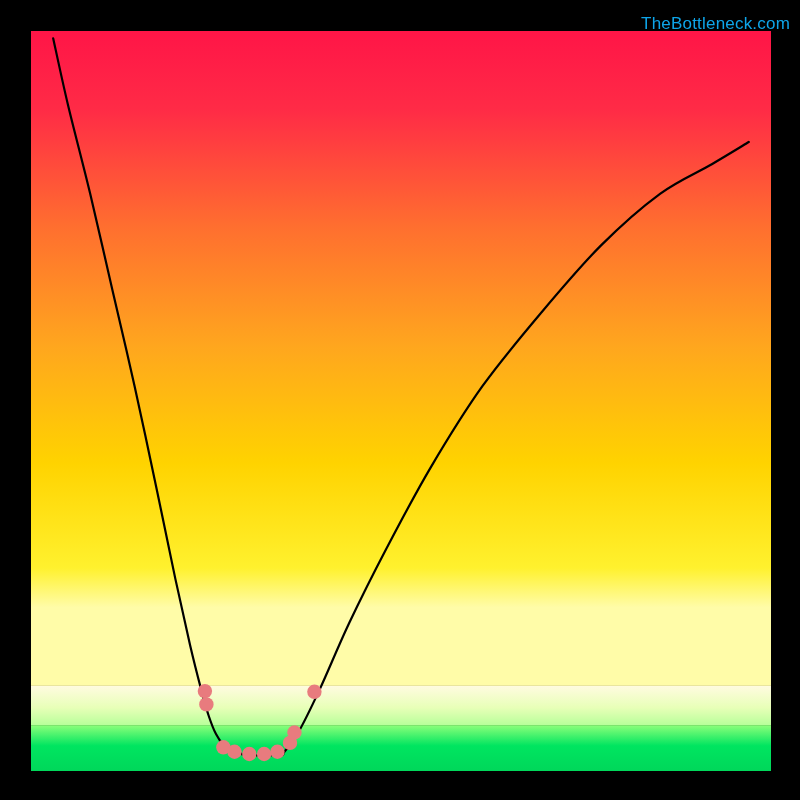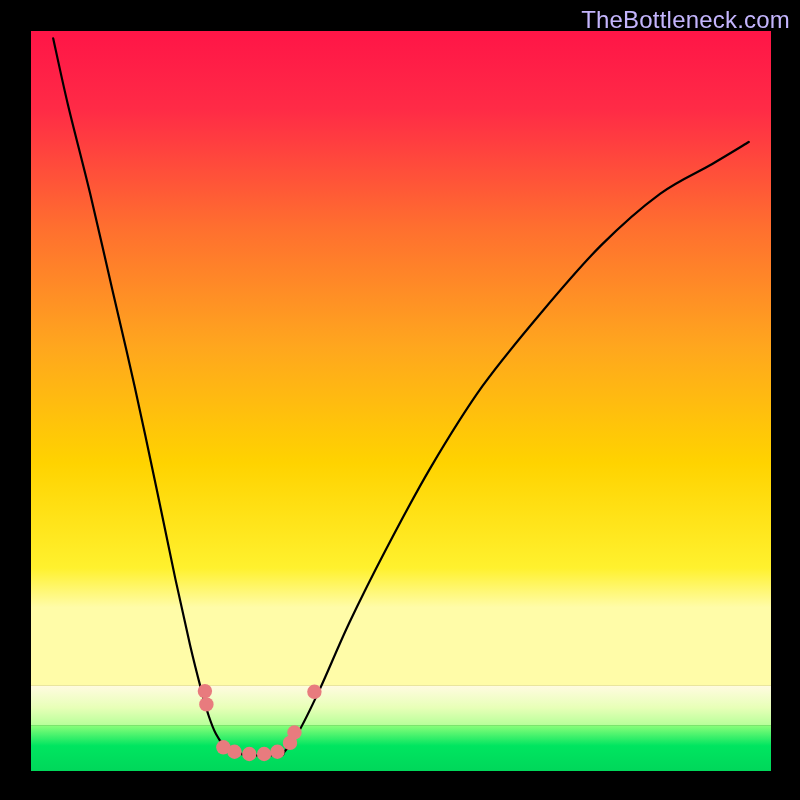--- a/index.html
+++ b/index.html
@@ -12,24 +12,24 @@
     font-family: Arial, Helvetica, sans-serif;
   }
   .figure {
     position: relative;
     width: 800px;
     height: 800px;
     background: #000;
   }
   .watermark {
     position: absolute;
-    top: 6px;
+    top: 14px;
     right: 10px;
-    color: #c4b5fd;
-    font-size: 24px;
+    color: #0ea5e9;
+    font-size: 17px;
     letter-spacing: 0.2px;
     z-index: 5;
     user-select: none;
   }
   svg.plot {
     position: absolute;
     top: 0;
     left: 0;
   }
 </style>

